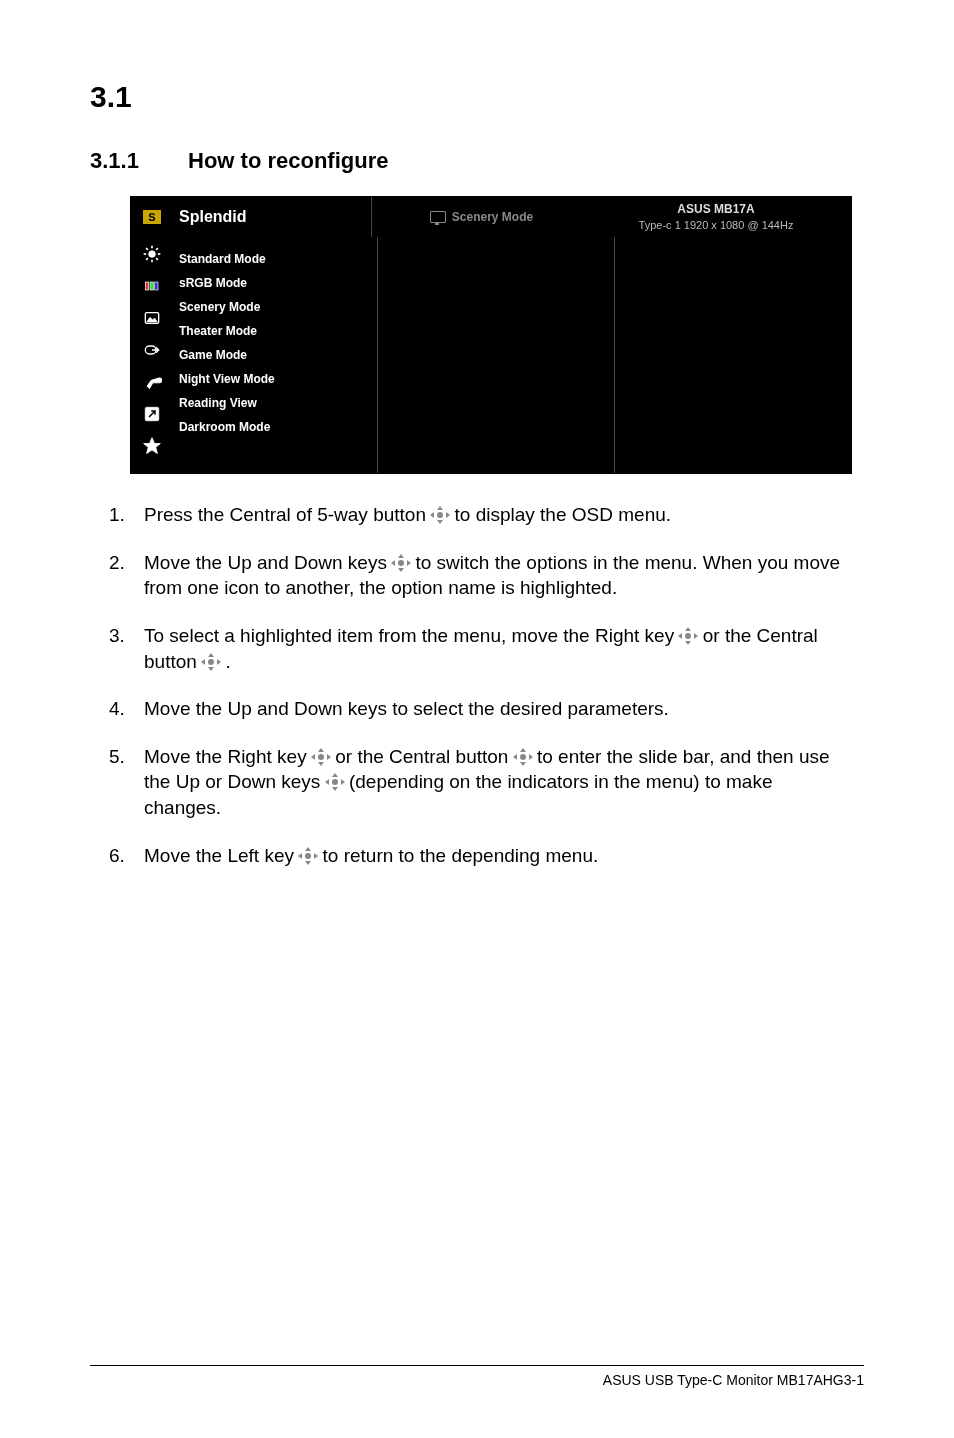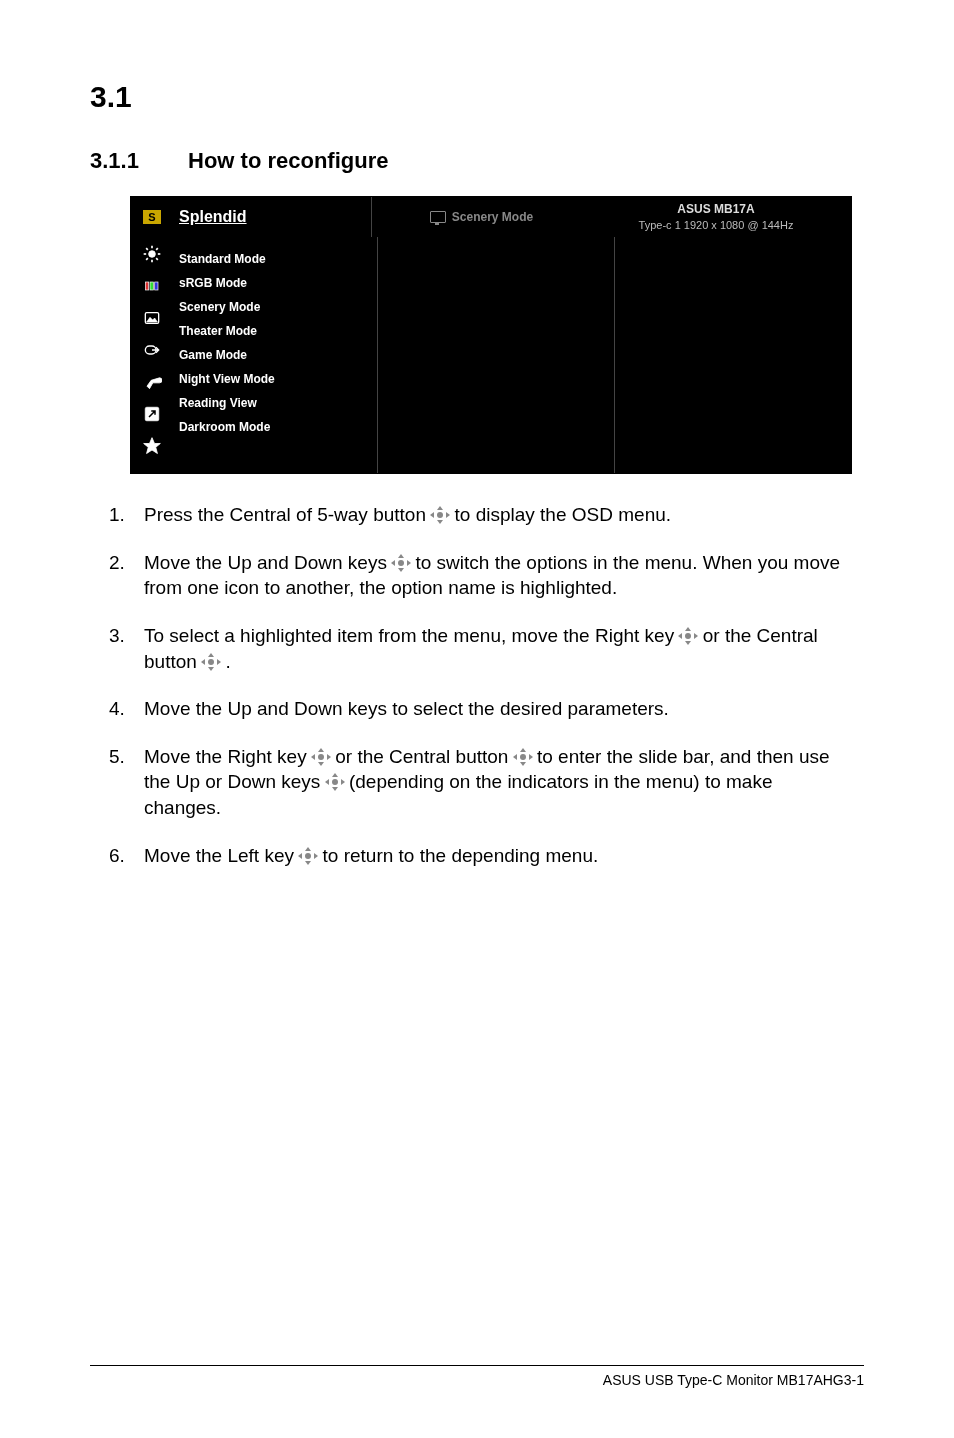--- a/index.html
+++ b/index.html
@@ -74,21 +74,20 @@
   .osd-header .htitle {
     flex: 0 0 192px;
     border-right: 1px solid #444;
     padding-left: 6px;
     font-weight: 700;
     font-size: 16px;
     color: #fff;
     height: 40px;
     display: flex;
     align-items: center;
-    text-decoration: underline;
   }
   .osd-header .hcenter {
     flex: 1;
     display: flex;
     align-items: center;
     justify-content: center;
     color: #888;
     font-size: 12px;
     font-weight: 700;
   }

